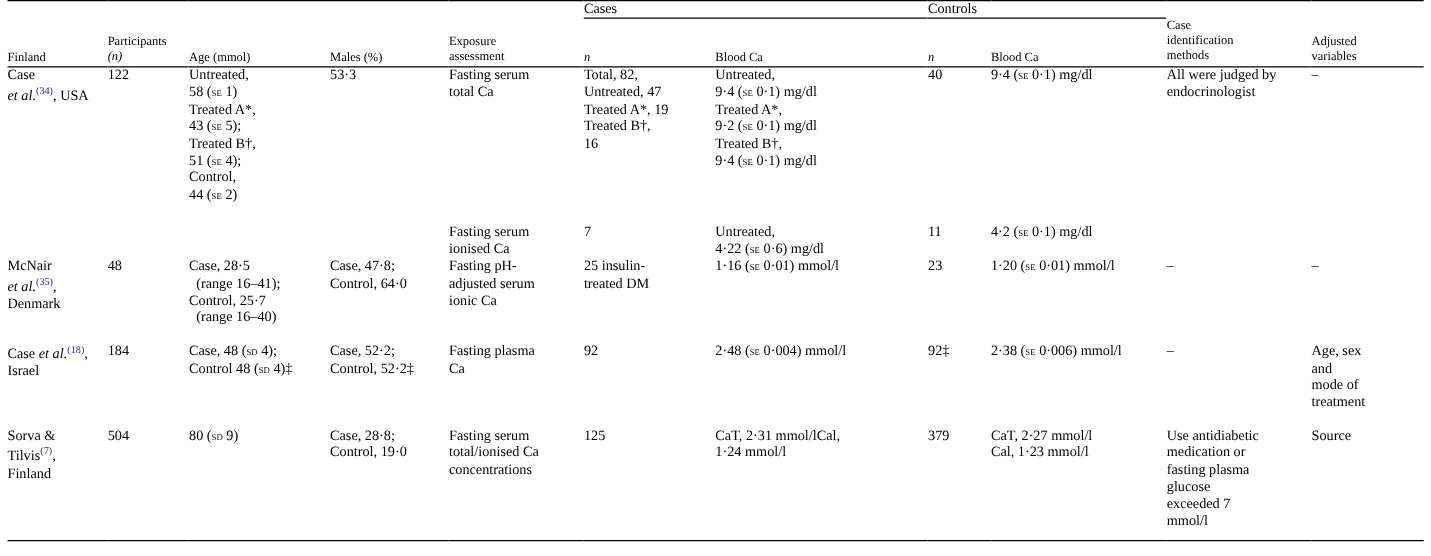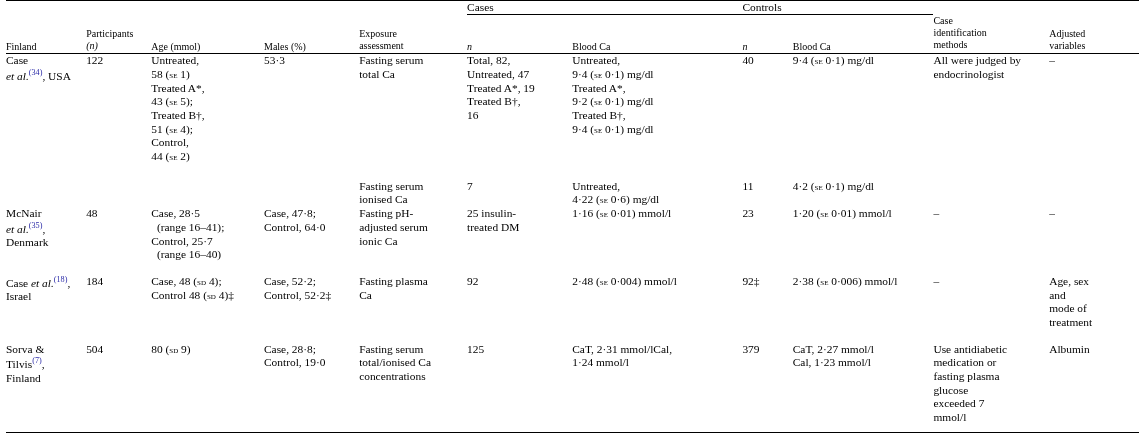--- a/index.html
+++ b/index.html
@@ -240,21 +240,21 @@
     </td>
     <td class="cell ctr" style="padding-top:13px">504</td>
     <td class="cell ctr" style="padding-top:13px">80 (<span class="sc">sd</span> 9)</td>
     <td class="cell tight" style="padding-top:13px">Case, 28·8;<br>Control, 19·0</td>
     <td class="cell tight" style="padding-top:13px">Fasting serum<br>total/ionised Ca<br>concentrations</td>
     <td class="cell ctr" style="padding-top:13px">125</td>
     <td class="cell tight" style="padding-top:13px">CaT, 2·31 mmol/lCal,<br>1·24 mmol/l</td>
     <td class="cell ctr" style="padding-top:13px">379</td>
     <td class="cell tight" style="padding-top:13px">CaT, 2·27 mmol/l<br>Cal, 1·23 mmol/l</td>
     <td class="cell tight" style="padding-top:13px">Use antidiabetic<br>medication or<br>fasting plasma<br>glucose<br>exceeded 7<br>mmol/l</td>
-    <td class="cell" style="padding-top:13px">Albumin</td>
+    <td class="cell" style="padding-top:13px">Source</td>
   </tr>
 
   <tr class="spacer-row">
     <td class="rule-bottom" colspan="11"></td>
   </tr>
 </tbody>
     </table>
 </div>
 
 </body></html>

